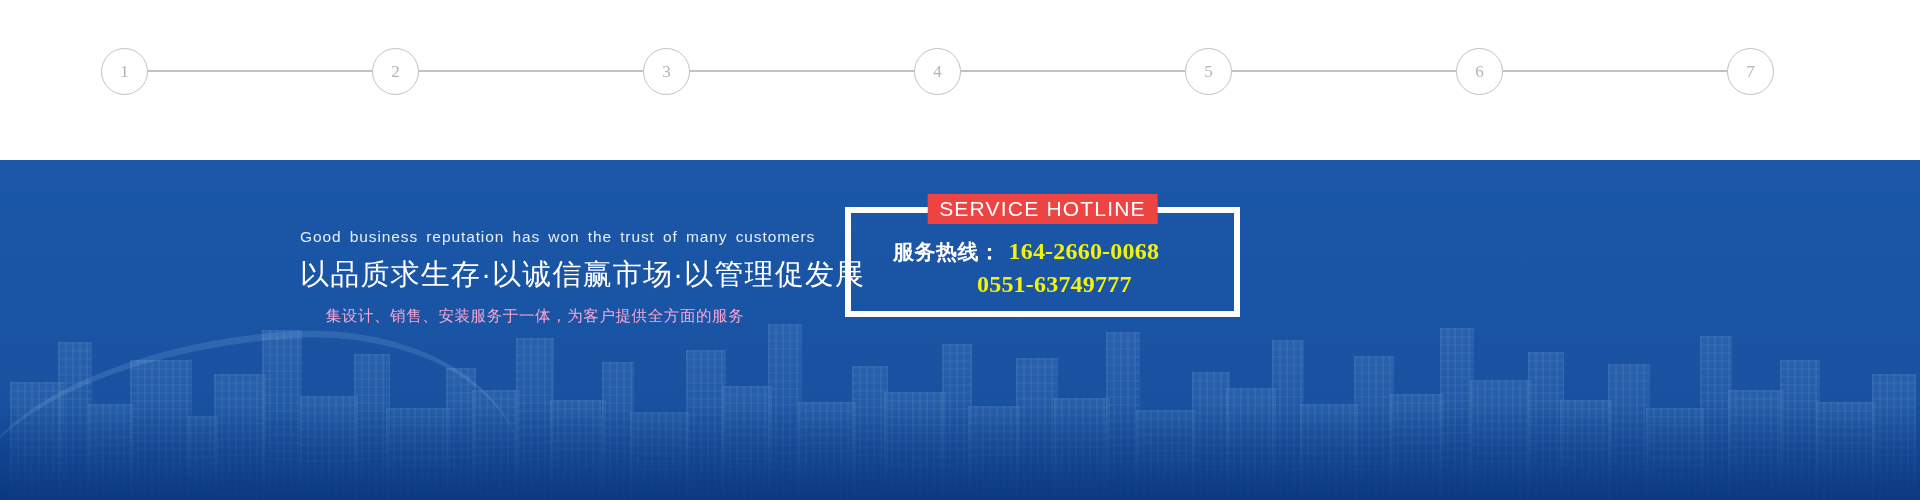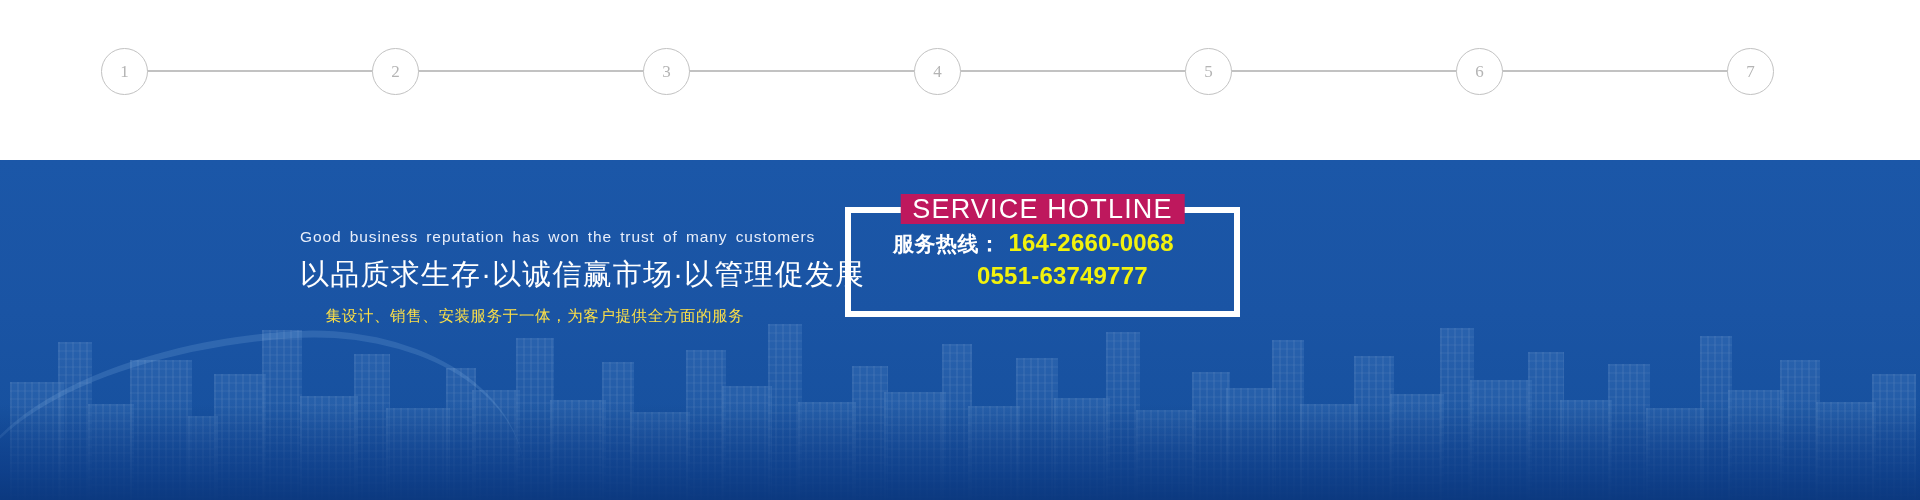--- a/index.html
+++ b/index.html
@@ -147,54 +147,55 @@
   .slogan-cn {
     font-size: 29px;
     letter-spacing: 1.2px;
     color: #ffffff;
     white-space: nowrap;
     margin: 0 0 11px 0;
   }
   .slogan-sub {
     font-size: 15.5px;
     letter-spacing: 0.6px;
-    color: #fde047;
+    color: #f9a8d4;
     white-space: nowrap;
     margin: 0;
     text-align: center;
   }
 
   
   .hotline {
     position: absolute;
     left: 845px;
     top: 47px;
     width: 395px;
     height: 110px;
     border: 6px solid #ffffff;
     box-sizing: border-box;
   }
   .hotline-title {
     position: absolute;
     left: 50%;
     top: -19px;
     transform: translateX(-50%);
-    background: #be185d;
+    background: #ef4444;
     padding: 0 12px;
     color: #ffffff;
-    font-size: 27px;
+    font-size: 21px;
     letter-spacing: 1.2px;
     white-space: nowrap;
     line-height: 30px;
   }
   .hotline-rows {
     position: absolute;
     left: 0;
-    top: 14px;
+    top: 22px;
     width: 100%;
+    font-family: Liberation Serif, serif;
   }
   .hotline-row {
     display: flex;
     align-items: baseline;
     justify-content: flex-start;
     padding-left: 42px;
     line-height: 32px;
     white-space: nowrap;
   }
   .hotline-label {

